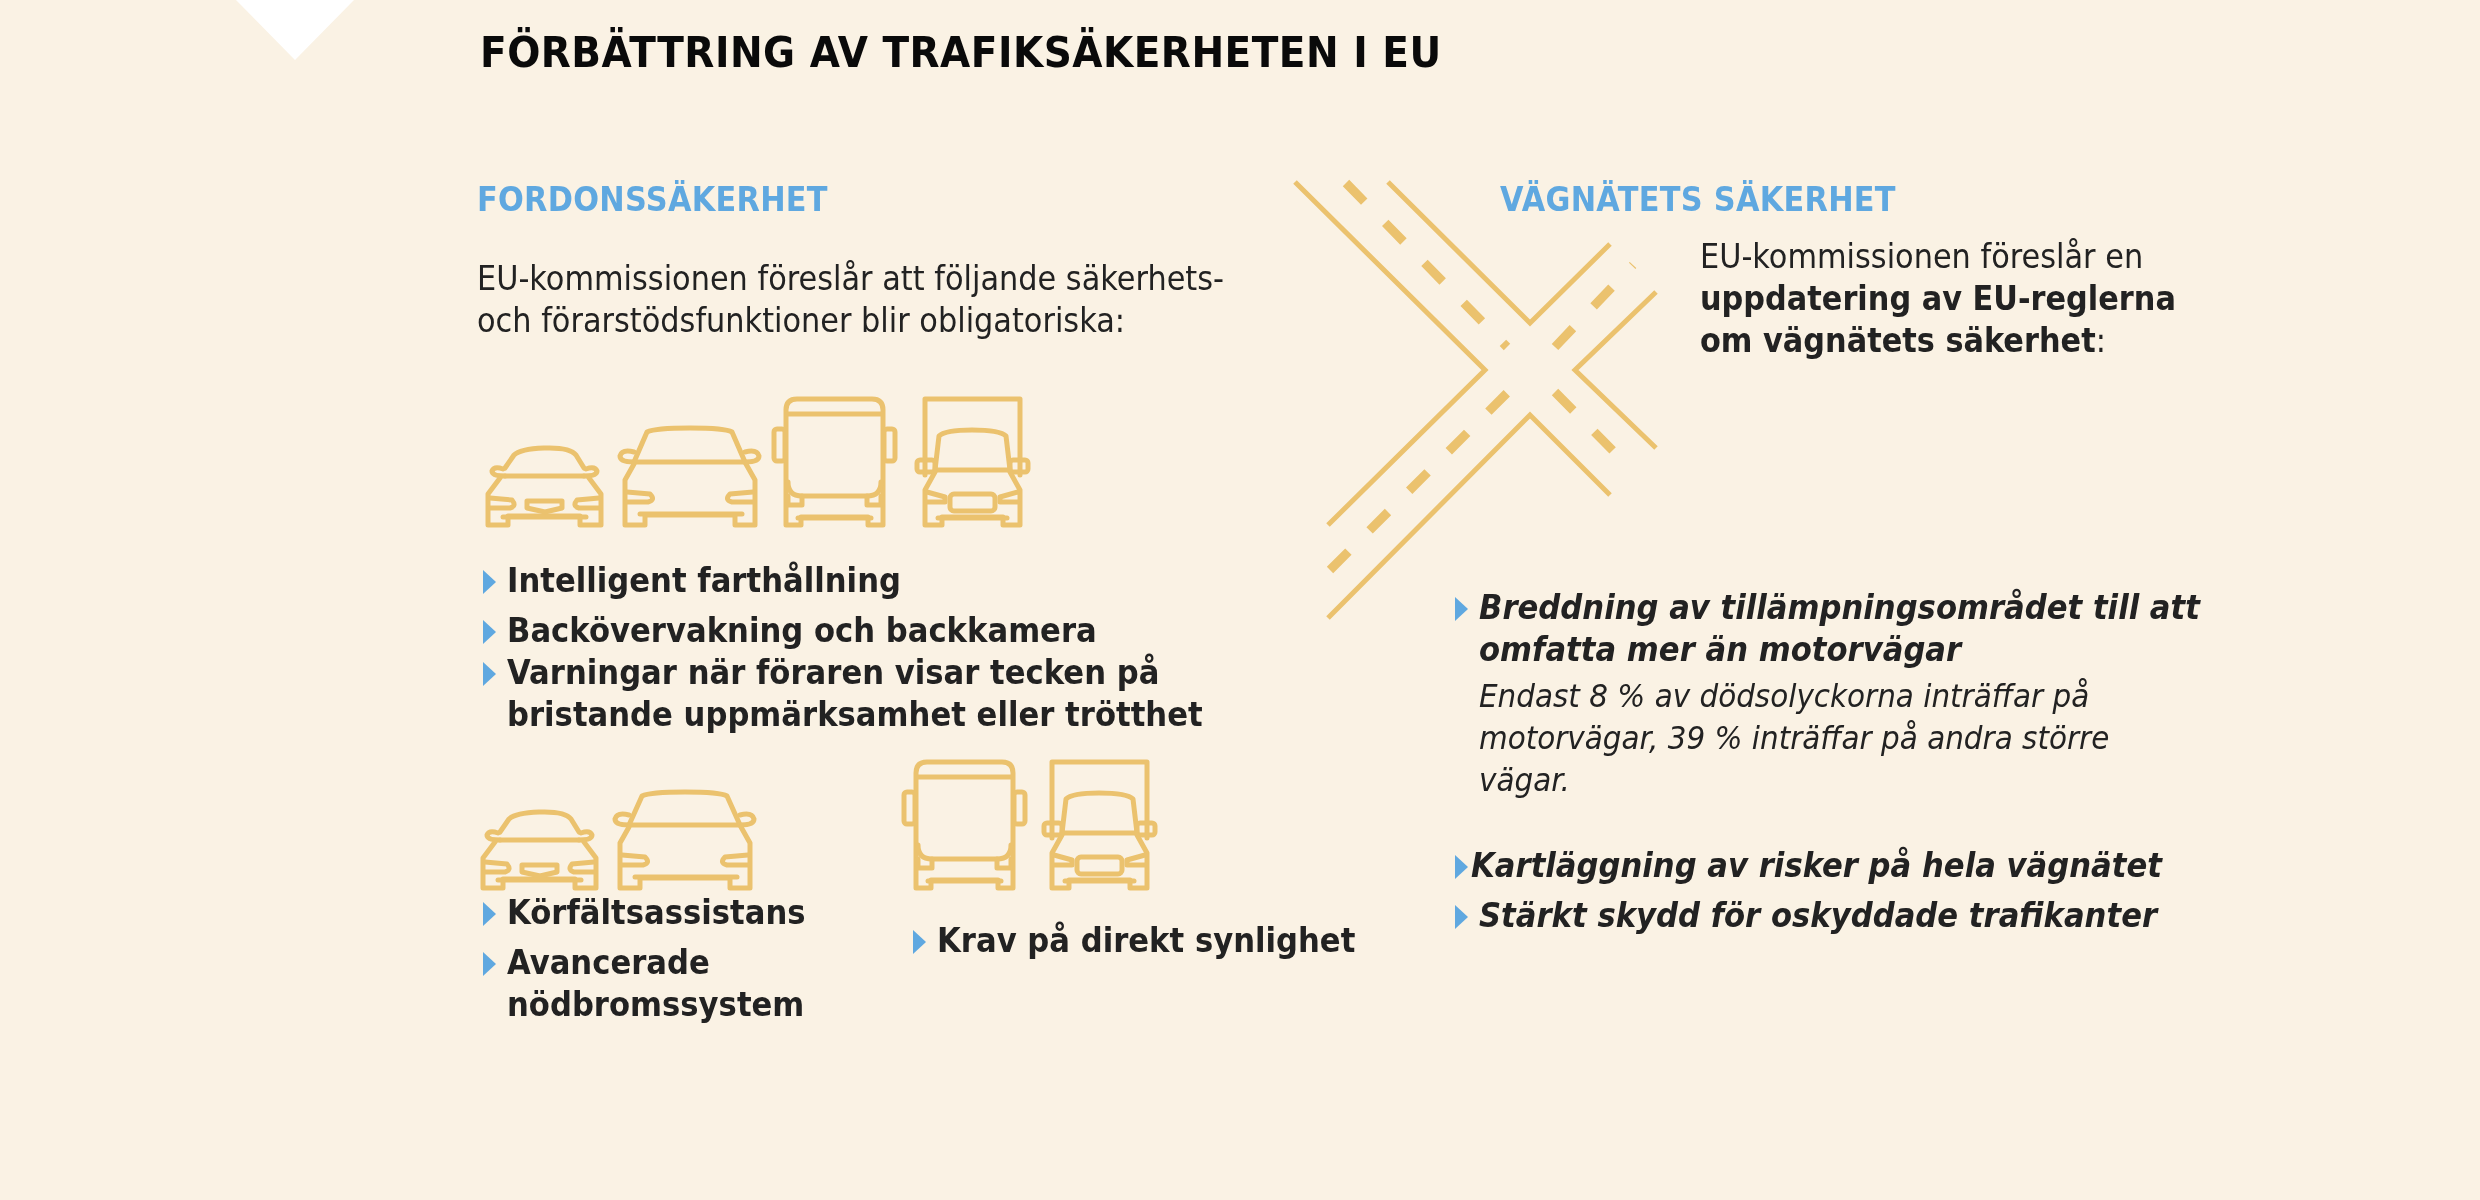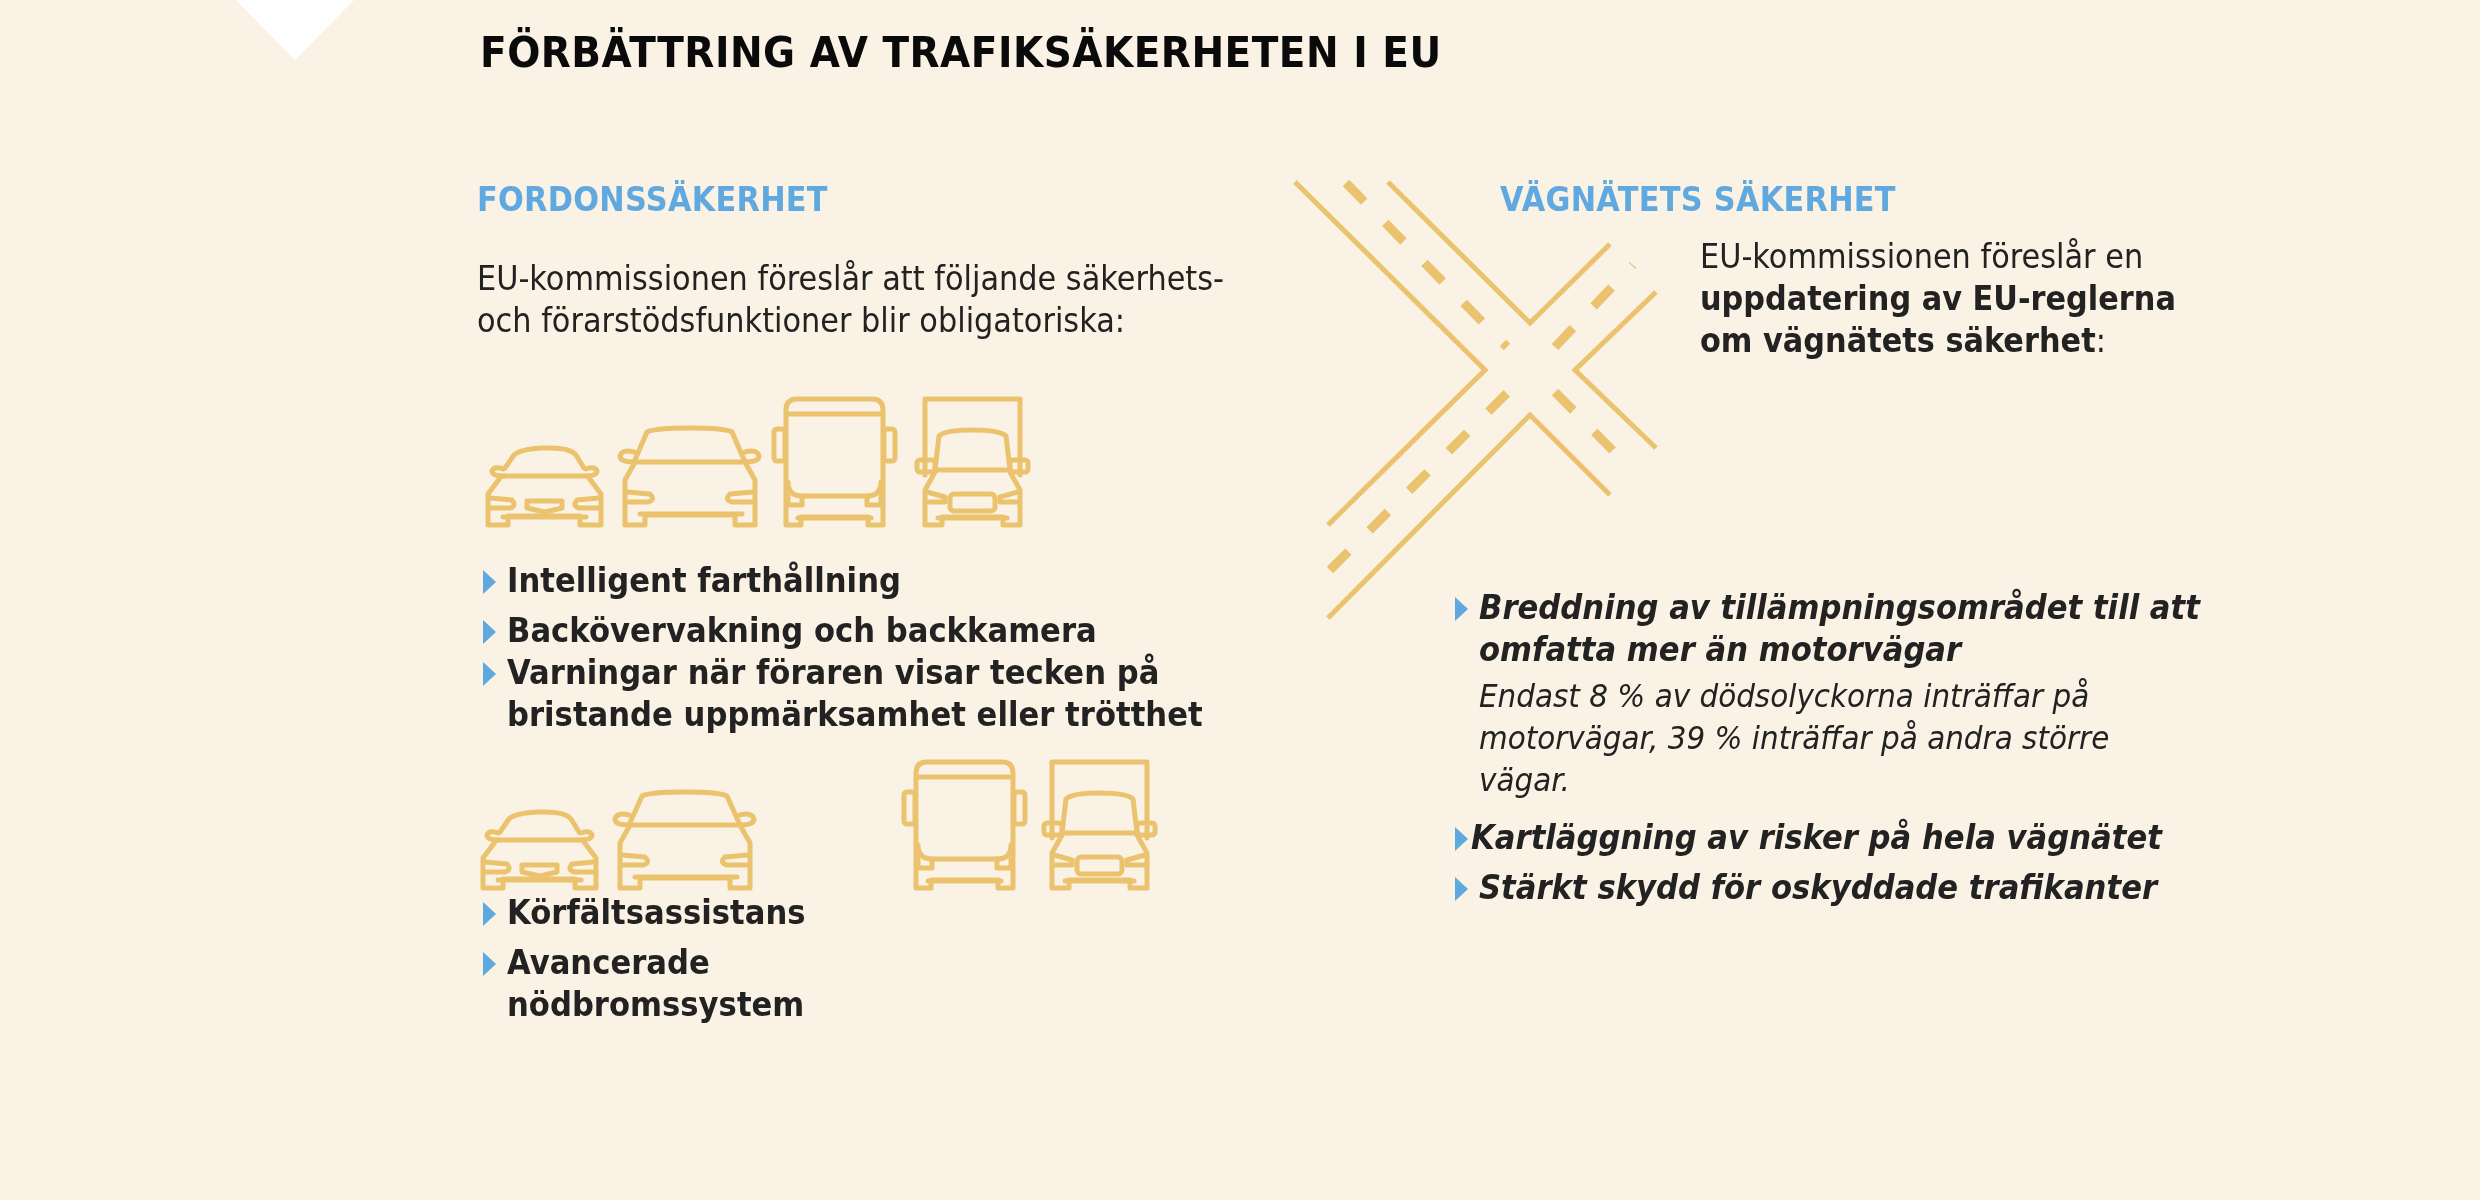--- a/index.html
+++ b/index.html
@@ -189,20 +189,24 @@
       <span class="txt">Körfältsassistans</span>
     </li>
     <li class="bullet">
       <span class="tri"></span>
       <span class="txt">Avancerade</span><br>
       <span class="txt">nödbromssystem</span>
     </li>
   </ul>
 
   <ul class="abs bullet-list" style="left:913px; top:920px;">
+    <li class="bullet" style="margin-bottom:8px;">
+      <span class="tri"></span>
+      <span class="txt">Krav på direkt synlighet</span>
+    </li>
   </ul>
 </section>
 
 <section>
   <svg class="abs" style="left:1280px; top:170px;" width="400" height="460" viewBox="1280 170 400 460">
     <polyline class="road" points="1295,182 1485,370 1328,525"></polyline>
     <polyline class="road" points="1388,182 1530,323 1610,244"></polyline>
     <polyline class="road" points="1656,292 1575,370 1656,448"></polyline>
     <polyline class="road" points="1328,618 1530,415 1610,495"></polyline>
     <line class="dash" x1="1346" y1="183" x2="1507" y2="347" stroke-dasharray="14 26 24 26 24 26 24 26 24 26 24 26 14 0"></line>
@@ -223,21 +227,21 @@
     <li class="bullet">
       <span class="tri"></span>
       <span class="txt">Breddning av tillämpningsområdet till att</span><br>
       <span class="txt">omfatta mer än motorvägar</span>
       <div class="note" style="font-weight:normal; margin-top:4px;">
         <div>Endast 8 % av dödsolyckorna inträffar på</div>
         <div>motorvägar, 39 % inträffar på andra större</div>
         <div>vägar.</div>
       </div>
     </li>
-    <li class="bullet" style="margin-top:16px; margin-bottom:8px;padding-left:16px;">
+    <li class="bullet" style="margin-top:44px; margin-bottom:8px;padding-left:16px;">
       <span class="tri"></span>
       <span class="txt">Kartläggning av risker på hela vägnätet</span>
     </li>
     <li class="bullet">
       <span class="tri"></span>
       <span class="txt">Stärkt skydd för oskyddade trafikanter</span>
     </li>
   </ul>
 </section>
 

